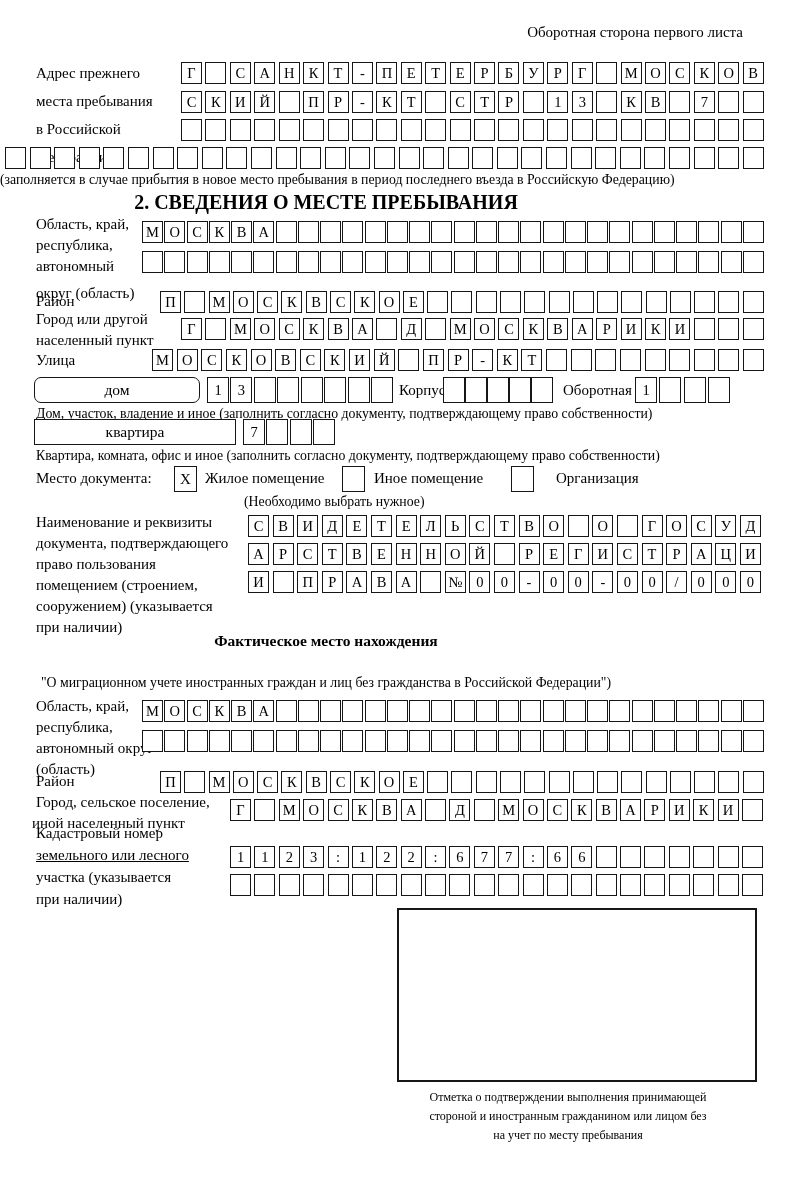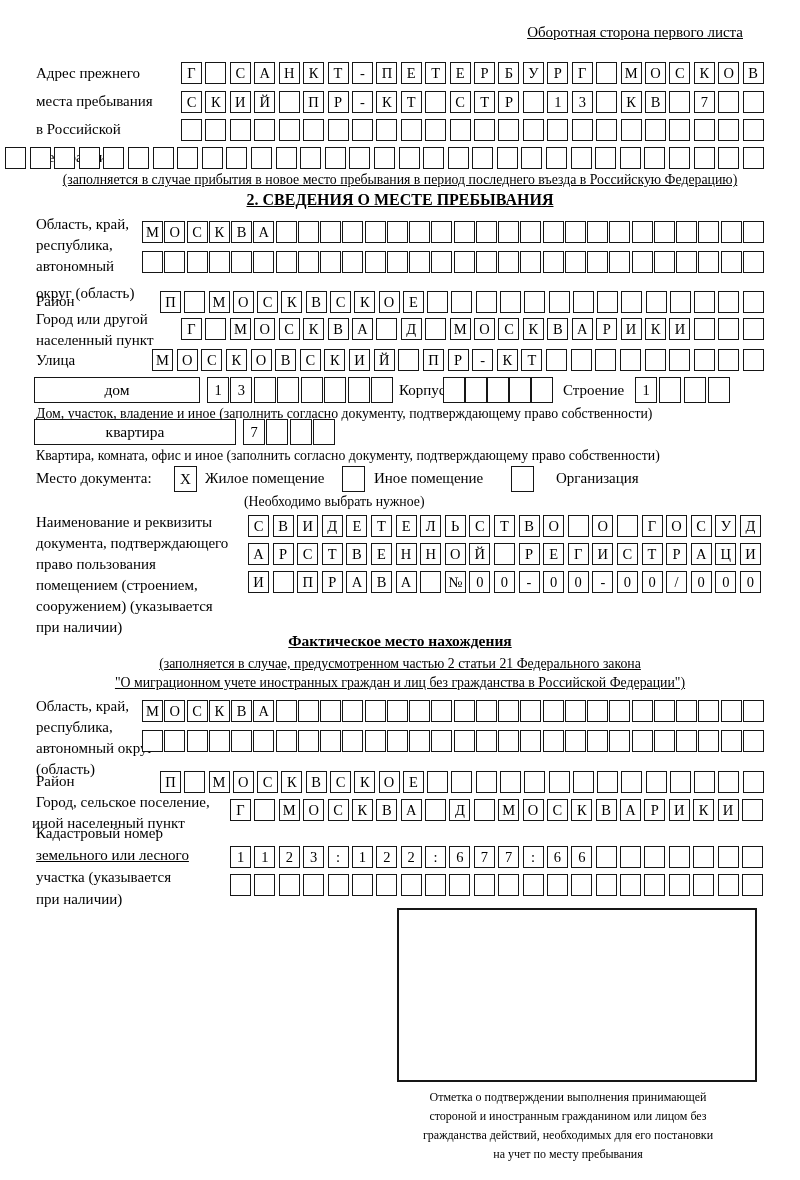--- a/index.html
+++ b/index.html
@@ -1,42 +1,42 @@
 <!DOCTYPE html>
 <html><head>
 <meta charset="utf-8">
 <style>
   html,body{margin:0;padding:0;background:#fff;}
   .page{position:relative;width:800px;height:1180px;background:#fff;color:#000;
         font-family:"Liberation Serif","DejaVu Serif",serif;overflow:hidden;}
   .abs{position:absolute;}
   .lbl{font-size:15px;line-height:1.1;white-space:nowrap;}
   .note{font-size:13.8px;white-space:nowrap;}
-  .ctr{left:0;width:800px;text-align:center;text-decoration:underline;}
-  .title{font-size:16px;font-weight:bold;}
+  .ctr{left:0;width:652px;text-align:center;}
+  .title{font-size:20px;font-weight:bold;}
   .h2{font-size:15.5px;font-weight:bold;}
   .cellrow{position:absolute;display:flex;justify-content:space-between;height:22px;}
   .cell{flex:0 0 21px;height:22px;border:1.7px solid #161616;box-sizing:border-box;
         display:flex;align-items:center;justify-content:center;
         font-size:14.5px;line-height:1;background:#fff;}
   .lg{height:26px;}
   .lg .cell{flex:0 0 22px;height:26px;}
   .wbox{position:absolute;border:1.7px solid #161616;box-sizing:border-box;height:26px;
         display:flex;align-items:center;justify-content:center;font-size:15.5px;background:#fff;}
   .chk{position:absolute;width:23px;height:26px;border:1.7px solid #161616;box-sizing:border-box;
        display:flex;align-items:center;justify-content:center;font-size:15px;background:#fff;}
   .bigbox{position:absolute;border:2px solid #161616;box-sizing:border-box;background:#fff;}
   .ctext{position:absolute;text-align:center;font-size:12px;line-height:19px;}
 </style>
 </head>
 <body>
 
 <div class="page">
 
-  <div class="abs lbl" style="top:24px;right:57px;text-decoration:underline;">Оборотная сторона первого листа</div>
+  <div class="abs lbl" style="top:24px;right:57px;">Оборотная сторона первого листа</div>
 
   <div class="abs lbl" style="left:36px;top:65px;">Адрес прежнего</div>
   <div class="abs lbl" style="left:36px;top:93px;">места пребывания</div>
   <div class="abs lbl" style="left:36px;top:121px;">в Российской</div>
   <div class="abs lbl" style="left:36px;top:149px;">Федерации</div>
   <div class="cellrow" style="left:181px;top:62px;width:583px;">
       <span class="cell">Г</span>
       <span class="cell"></span>
       <span class="cell">С</span>
       <span class="cell">А</span>
@@ -295,40 +295,40 @@
       <span class="cell"></span>
       <span class="cell"></span>
       <span class="cell"></span>
       <span class="cell"></span>
       <span class="cell"></span>
       <span class="cell"></span>
       <span class="cell"></span>
       <span class="cell"></span>
     </div>
 
-  <div class="wbox" style="left:34px;top:377px;width:166px;">дом</div>
+  <div class="wbox" style="left:34px;top:377px;width:166px;border-radius:7px;">дом</div>
   <div class="cellrow lg" style="left:207px;top:377px;width:186px;">
       <span class="cell">1</span>
       <span class="cell">3</span>
       <span class="cell"></span>
       <span class="cell"></span>
       <span class="cell"></span>
       <span class="cell"></span>
       <span class="cell"></span>
       <span class="cell"></span>
     </div>
   <div class="abs lbl" style="left:399px;top:382px;">Корпус</div>
   <div class="cellrow lg" style="left:443px;top:377px;width:110px;">
       <span class="cell"></span>
       <span class="cell"></span>
       <span class="cell"></span>
       <span class="cell"></span>
       <span class="cell"></span>
     </div>
-  <div class="abs lbl" style="left:563px;top:382px;">Строение</div>
+  <div class="abs lbl" style="left:563px;top:382px;">Оборотная</div>
   <div class="cellrow lg" style="left:635px;top:377px;width:95px;">
       <span class="cell">1</span>
       <span class="cell"></span>
       <span class="cell"></span>
       <span class="cell"></span>
     </div>
   <div class="abs note" style="left:36px;top:406px;">Дом, участок, владение и иное (заполнить согласно документу, подтверждающему право собственности)</div>
 
   <div class="wbox" style="left:34px;top:419px;width:202px;">квартира</div>
   <div class="cellrow lg" style="left:243px;top:419px;width:92px;">
@@ -418,21 +418,20 @@
       <span class="cell">-</span>
       <span class="cell">0</span>
       <span class="cell">0</span>
       <span class="cell">/</span>
       <span class="cell">0</span>
       <span class="cell">0</span>
       <span class="cell">0</span>
     </div>
 
   <div class="abs h2 ctr" style="top:632px;">Фактическое место нахождения</div>
-  <div class="abs note ctr" style="top:656px;">(заполняется в случае, предусмотренном частью 2 статьи 21 Федерального закона</div>
   <div class="abs note ctr" style="top:675px;">"О миграционном учете иностранных граждан и лиц без гражданства в Российской Федерации")</div>
 
   <div class="abs lbl" style="left:36px;top:698px;">Область, край,</div>
   <div class="abs lbl" style="left:36px;top:719px;">республика,</div>
   <div class="abs lbl" style="left:36px;top:740px;">автономный округ</div>
   <div class="abs lbl" style="left:36px;top:761px;">(область)</div>
   <div class="cellrow" style="left:142px;top:700px;width:622px;">
       <span class="cell">М</span>
       <span class="cell">О</span>
       <span class="cell">С</span>
@@ -599,17 +598,16 @@
       <span class="cell"></span>
       <span class="cell"></span>
       <span class="cell"></span>
       <span class="cell"></span>
     </div>
 
   <div class="bigbox" style="left:397px;top:908px;width:360px;height:174px;"></div>
   <div class="ctext" style="left:368px;top:1088px;width:400px;">
     <div>Отметка о подтверждении выполнения принимающей</div>
     <div>стороной и иностранным гражданином или лицом без</div>
-    <div>гражданства действий, необходимых для его постановки</div>
     <div>на учет по месту пребывания</div>
   </div>
 
 </div>
 
 </body></html>

